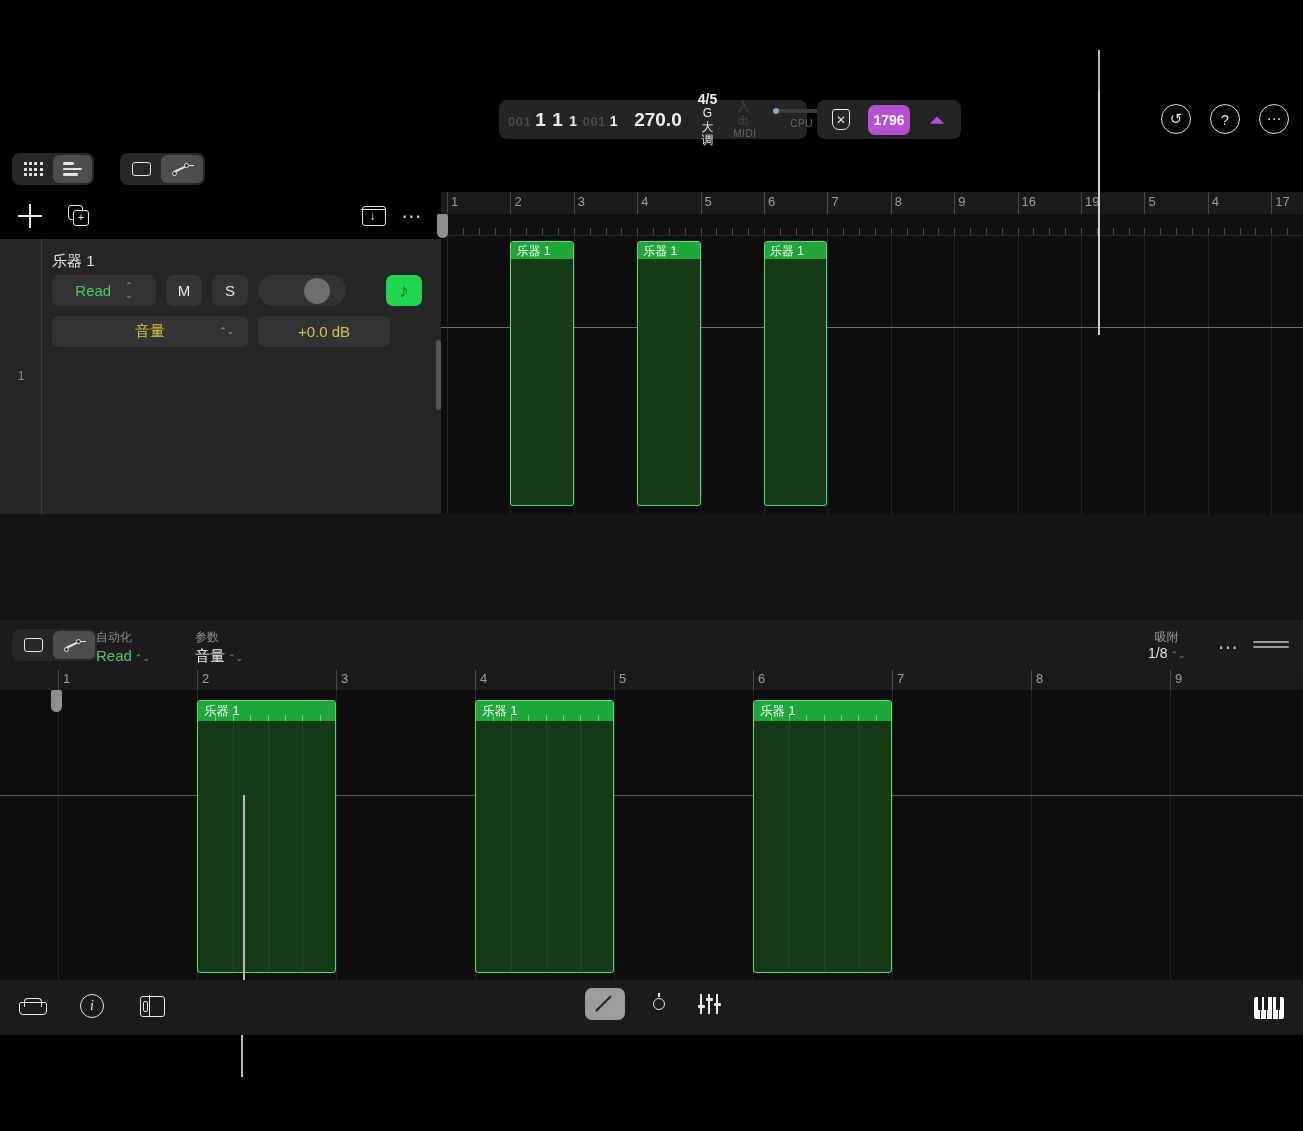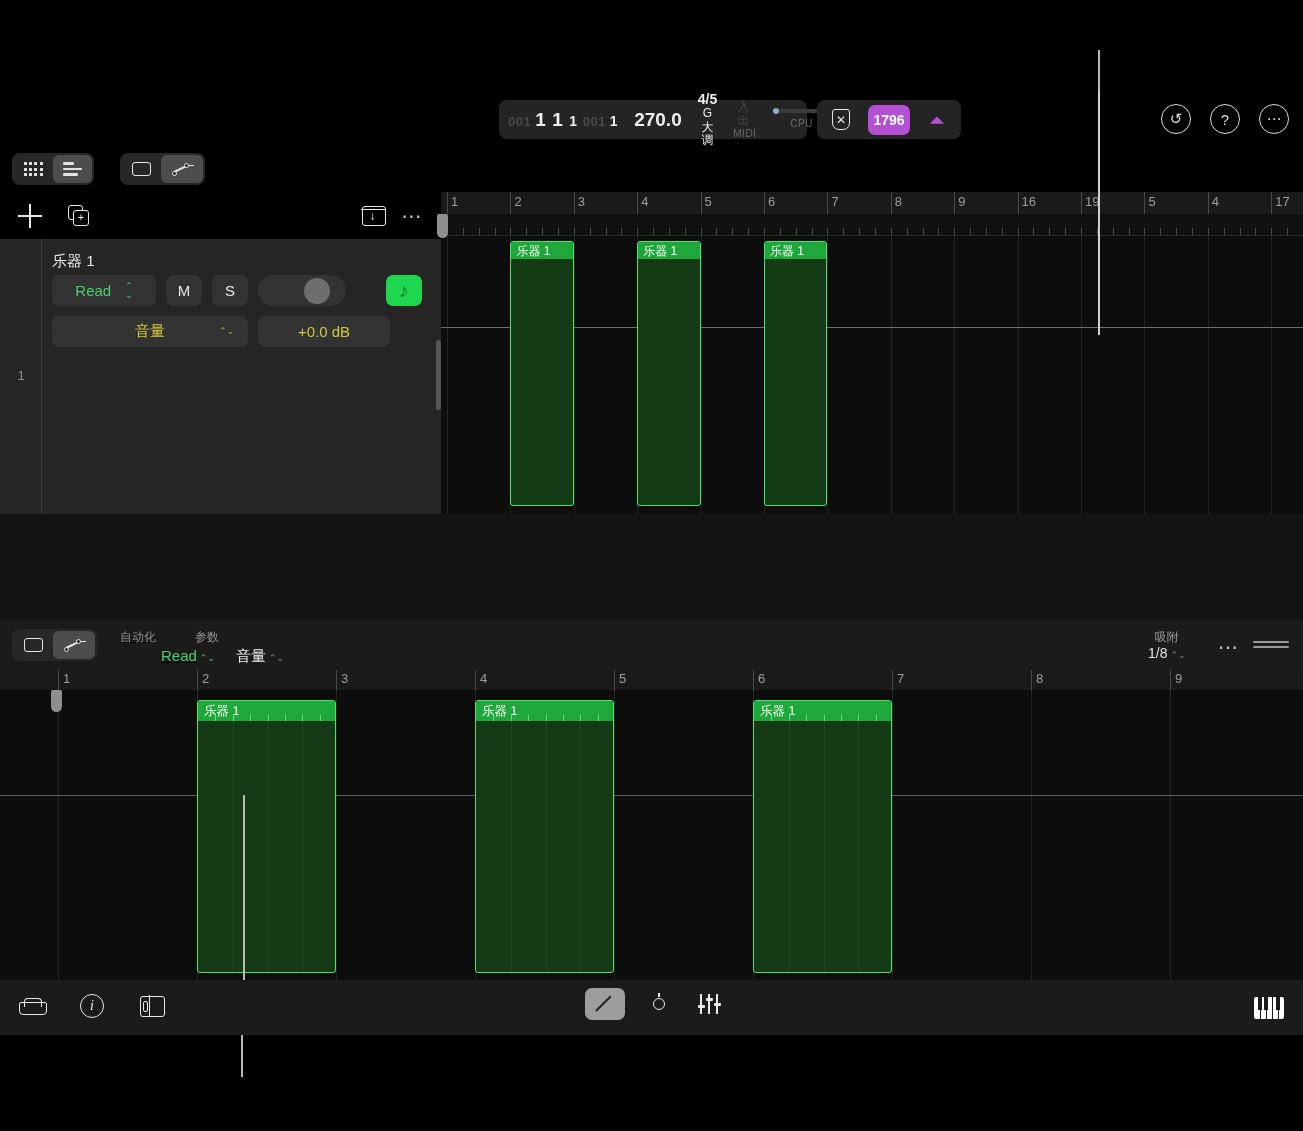--- a/index.html
+++ b/index.html
@@ -188,21 +188,21 @@
   
   .midgap { position:absolute; top:514px; left:0; width:1303px; height:106px; background:#000; }
   .midgap .left { position:absolute; left:0; top:0; width:441px; height:106px; background:#131313; }
   .midgap .right { position:absolute; left:441px; top:0; width:862px; height:106px; background:#131313; }
 
   
   .edbar { position:absolute; top:620px; left:0; width:1303px; height:50px; background:#1b1b1b; }
   .ed-seg { position:absolute; left:12px; top:9px; height:32px; background:#272727; border-radius:8px; display:flex; align-items:center; padding:2px;}
   .ed-meta { position:absolute; top:10px; line-height:1.3; }
   .ed-meta .cap { color:#8e8e8e; font-size:12px; }
-  .ed-meta .val { font-size:15px;margin-left:41px; }
+  .ed-meta .val { font-size:15px; }
   .ed-meta .val.green { color:#49d06a; }
   .ed-meta .val.white { color:#ededed; }
   .drag-handle { position:absolute; right:14px; top:21px; width:36px; height:8px; cursor:pointer;}
   .drag-handle i { display:block; height:2px; background:#9a9a9a; border-radius:1px; margin-bottom:3px; }
 
   
   .editor { position:absolute; top:670px; left:0; width:1303px; height:310px; background:#0d0d0d; overflow:hidden; }
   .ed-ruler { position:absolute; top:0; left:0; width:1303px; height:20px; background:#1a1a1a; }
   .ed-ruler .barnum { position:absolute; top:1px; color:#9e9e9e; font-size:13px; padding-left:5px; }
   .ed-ruler .barline { position:absolute; top:0; width:1px; height:20px; background:#4a4a4a; }
@@ -539,21 +539,21 @@
       <div class="seg-item on">
         <span class="ico-auto">
             <span class="ln"></span>
             <span class="d1"></span>
             <span class="d2"></span>
             <span class="tail"></span>
           </span>
       </div>
     </div>
 
-    <div class="ed-meta" style="left:120px;text-decoration:underline;">
+    <div class="ed-meta" style="left:96px;">
       <div class="cap">自动化</div>
       <div class="val green"><span>Read</span><span class="snap-chev" style="color:#49d06a">⌃⌄</span></div>
     </div>
     <div class="ed-meta" style="left:195px;">
       <div class="cap">参数</div>
       <div class="val white"><span>音量</span><span class="snap-chev">⌃⌄</span></div>
     </div>
 
     <div class="snap-box" style="left:1148px; top:10px;">
       <div class="t1">吸附</div>

